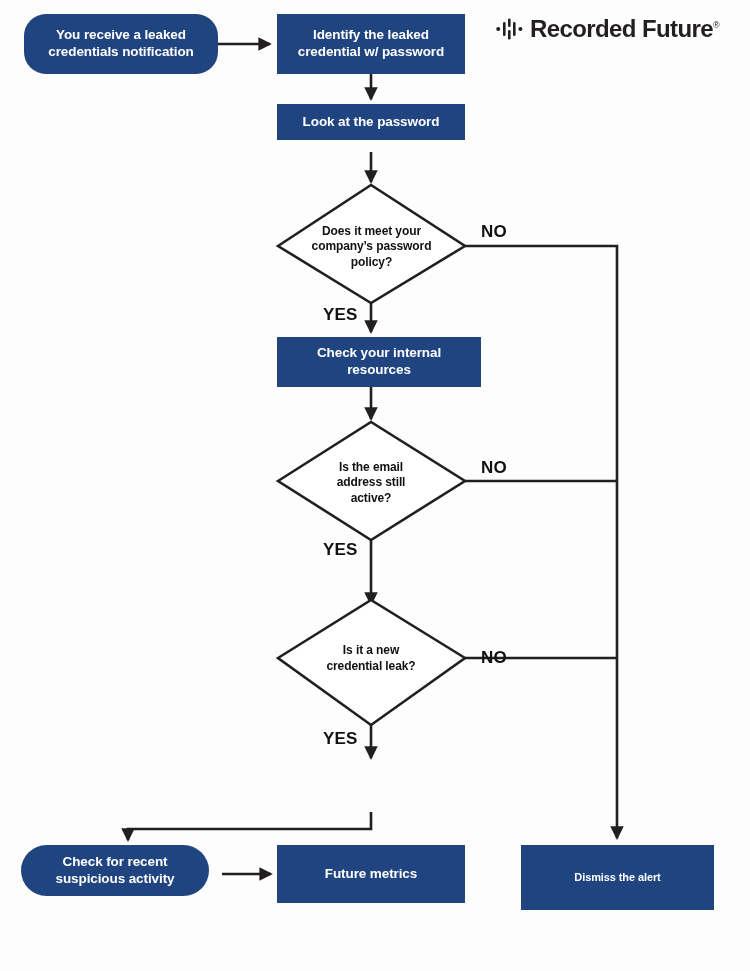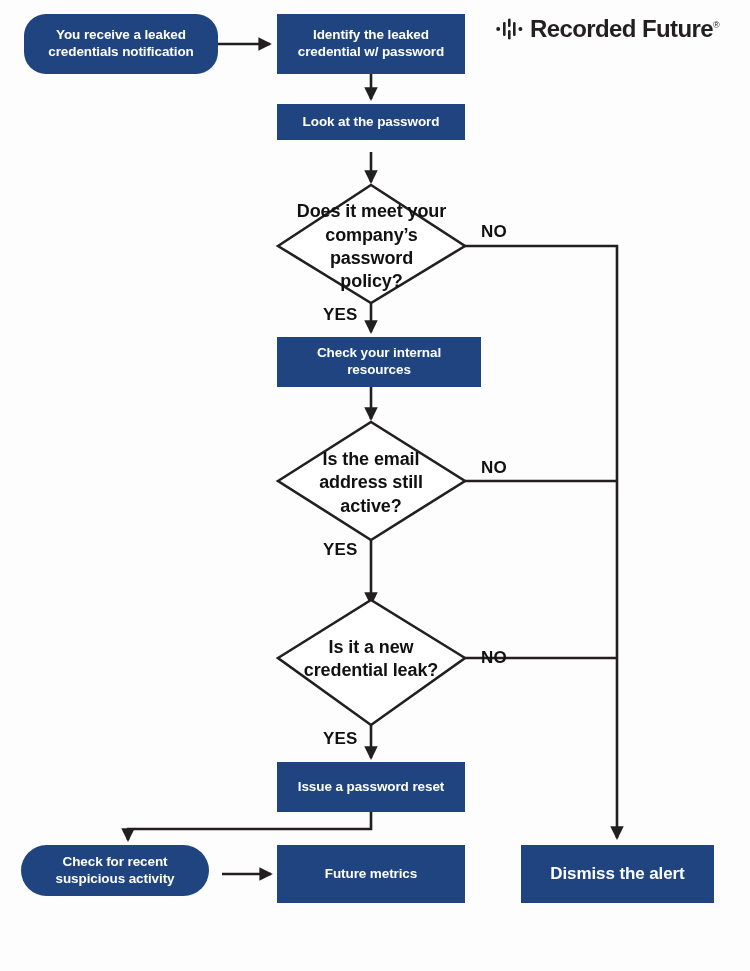--- a/index.html
+++ b/index.html
@@ -72,21 +72,21 @@
     white-space: pre-line;
   }
   
   .diamond-label {
     position: absolute;
     display: flex;
     align-items: center;
     justify-content: center;
     text-align: center;
     color: #111111;
-    font-size: 18px;
+    font-size: 12px;
     font-weight: bold;
     line-height: 1.3;
     letter-spacing: -0.1px;
     white-space: pre-line;
     box-sizing: border-box;
   }
   
   .branch-label {
     position: absolute;
     color: #111111;
@@ -154,28 +154,27 @@
 credentials notification</div>
 
   <div class="box" style="left:277px; top:14px;  width:188px; height:60px;">Identify the leaked
 credential w/ password</div>
 
   <div class="box" style="left:277px; top:104px; width:188px; height:36px;">Look at the password</div>
 
   <div class="box" style="left:277px; top:337px; width:204px; height:50px;">Check your internal
 resources</div>
 
-  <div class="box" style="left:277px; top:762px; width:188px; height:50px;">Issue a password reset</div>
 
   <div class="box" style="left:21px;  top:845px; width:188px; height:51px;border-radius:27px;">Check for recent
 suspicious activity</div>
 
   <div class="box" style="left:277px; top:845px; width:188px; height:58px;">Future metrics</div>
 
-  <div class="box" style="left:521px; top:845px; width:193px; height:58px; font-size:17px;">Dismiss the alert</div>
+  <div class="box" style="left:521px; top:845px; width:193px; height:65px; font-size:11px;">Dismiss the alert</div>
 
   <div class="diamond-label" style="left:290px; top:216px; width:163px; height:62px;">Does it meet your
 company’s password
 policy?</div>
 
   <div class="diamond-label" style="left:292px; top:452px; width:158px; height:62px;">Is the email
 address still
 active?</div>
 
   <div class="diamond-label" style="left:288px; top:637px; width:166px; height:44px;">Is it a new

